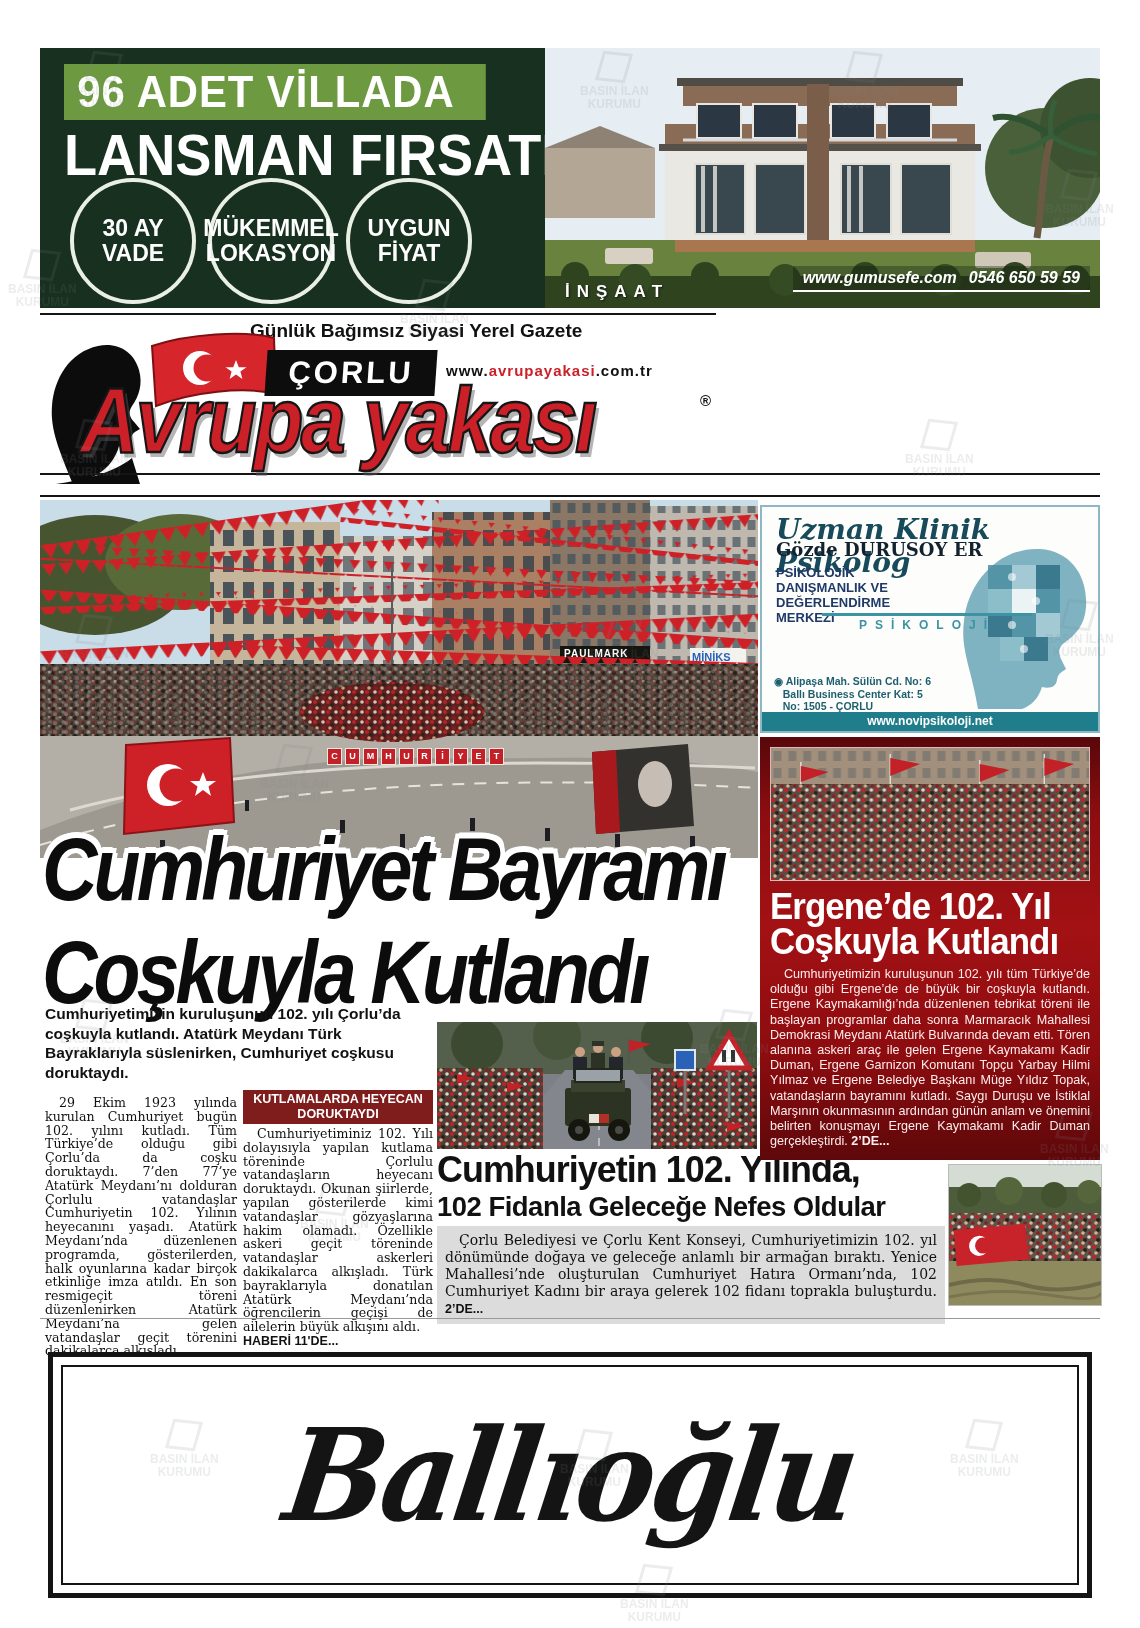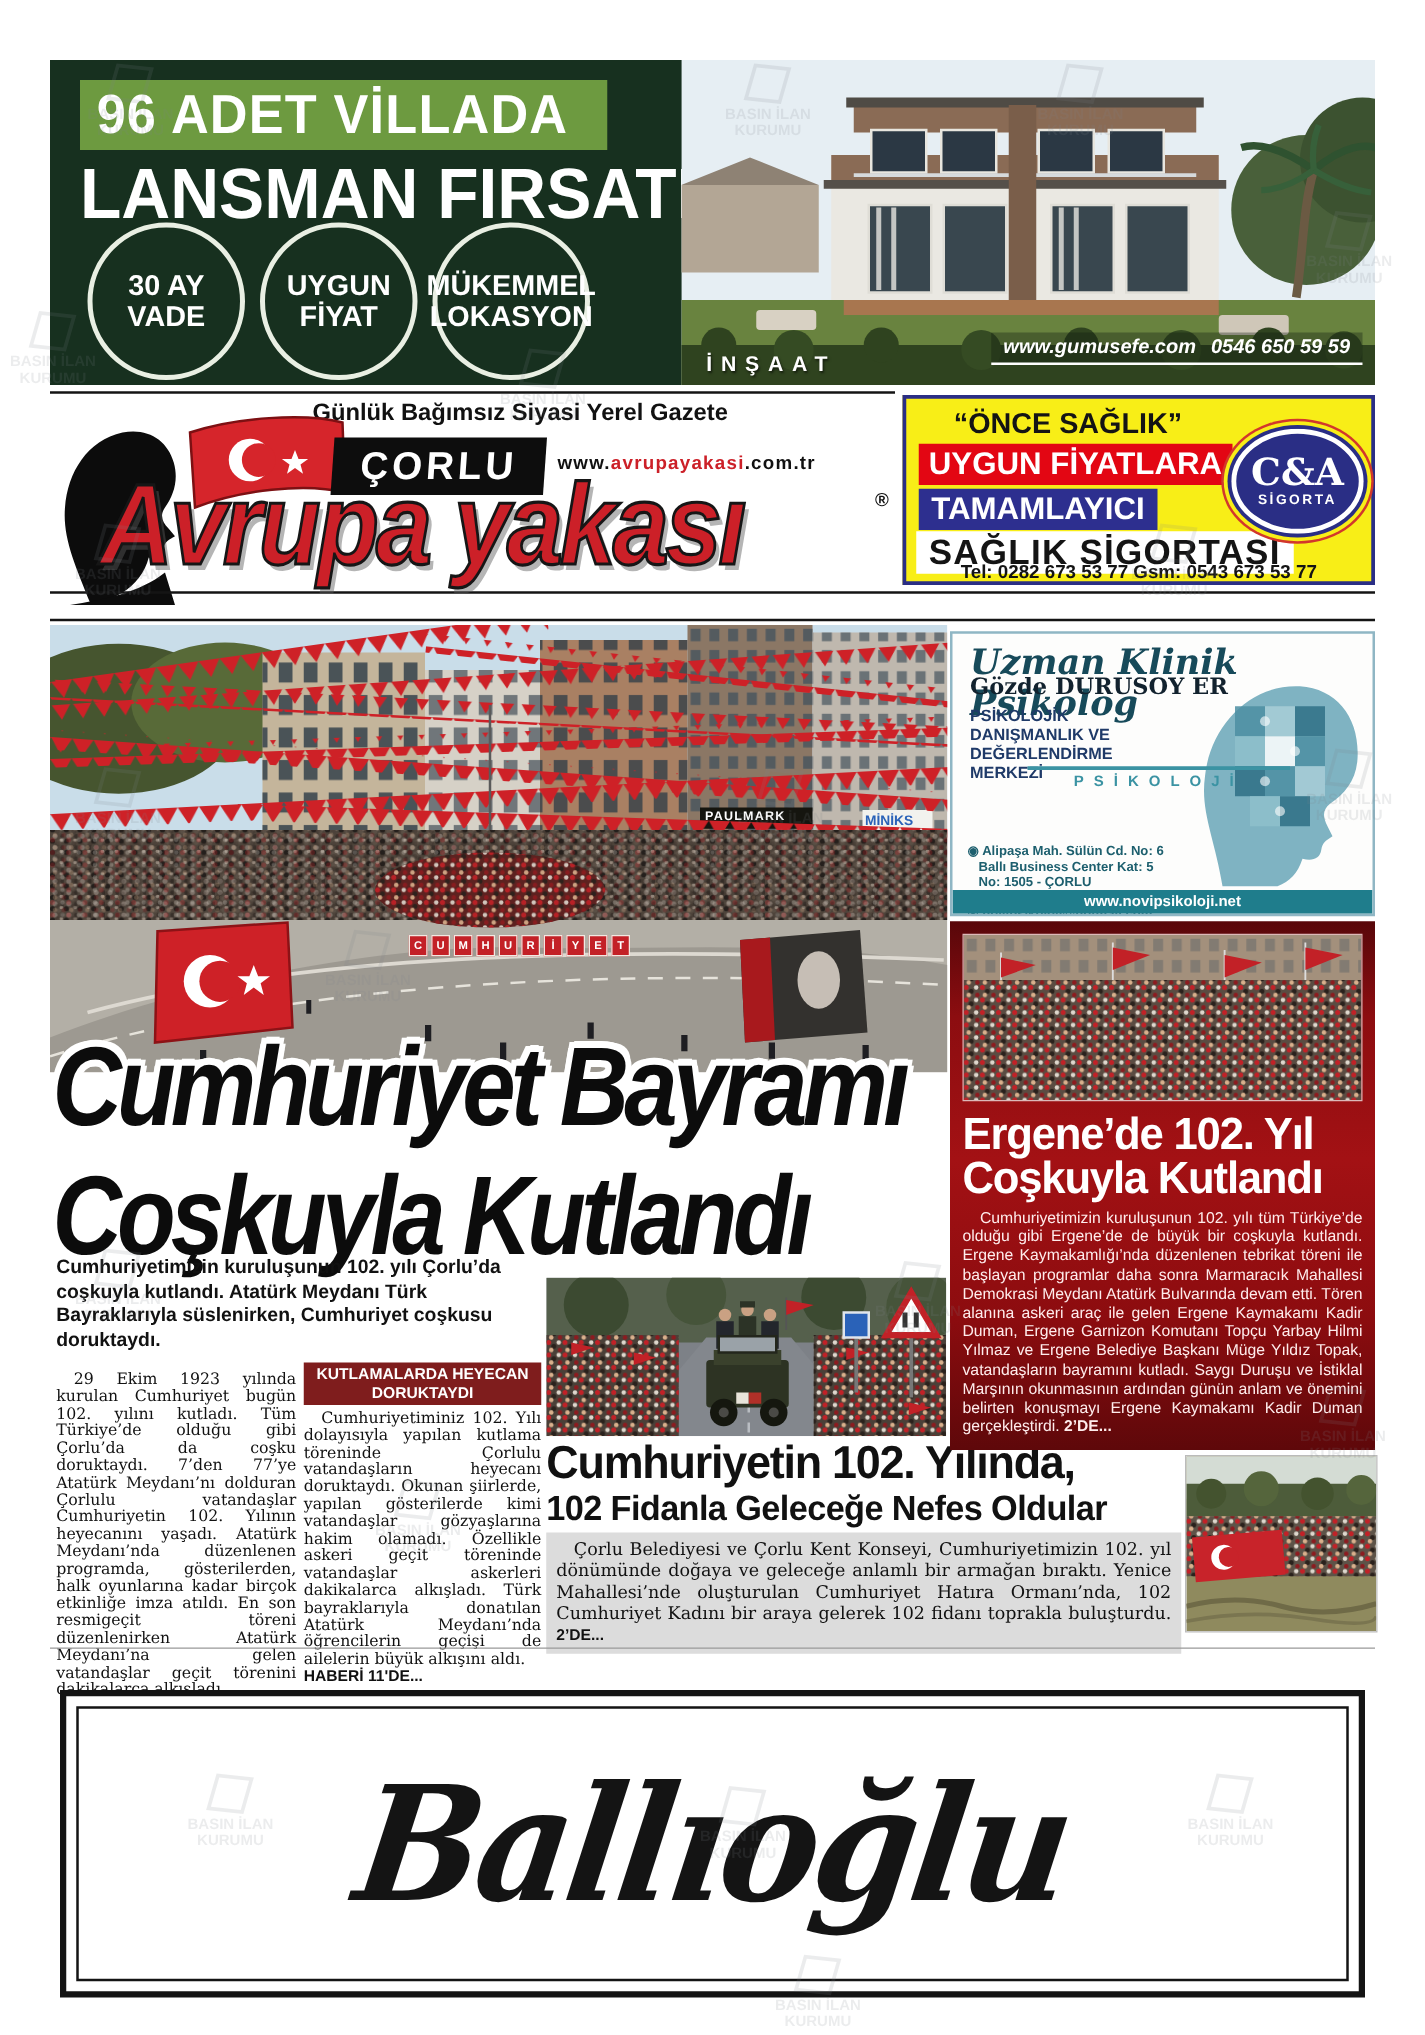--- a/index.html
+++ b/index.html
@@ -184,26 +184,26 @@
   <div class="abs top-ad">
     <div class="top-ad-left">
       <div class="ta-band1">96 ADET VİLLADA</div>
       <div class="ta-band2">LANSMAN FIRSATI</div>
       <div class="ta-badges">
         <div class="ta-circle">
           <span class="t1">30 AY</span>
           <span class="t2">VADE</span>
         </div>
         <div class="ta-circle">
+          <span class="t1">MÜKEMMEL</span>
+          <span class="t2">LOKASYON</span>
+        </div>
+        <div class="ta-circle">
           <span class="t1">UYGUN</span>
           <span class="t2">FİYAT</span>
-        </div>
-        <div class="ta-circle">
-          <span class="t1">MÜKEMMEL</span>
-          <span class="t2">LOKASYON</span>
         </div>
       </div>
     </div>
     <div class="top-ad-right">
       <svg class="fill" viewBox="0 0 555 260" preserveAspectRatio="none">
         <rect width="555" height="260" fill="#e6eef3"></rect>
         <rect x="0" y="100" width="110" height="70" fill="#b3a695"></rect>
           <polygon points="0,100 55,78 110,100" fill="#8e8274"></polygon>
         <circle cx="500" cy="120" r="60" fill="#49603a"></circle>
           <circle cx="545" cy="80" r="50" fill="#3c5230"></circle>
@@ -275,33 +275,20 @@
   </svg>
 
   <div class="abs corlu">ÇORLU</div>
   <div class="abs urlline"><span>www.</span><span class="red">avrupayakasi</span><span>.com.tr</span></div>
   <div class="abs mast-logo">Avrupa yakası</div>
   <div class="abs reg">®</div>
 
   <div class="rule" style="left:40px;top:473px;width:1060px;height:2px;"></div>
   <div class="rule" style="left:40px;top:495px;width:1060px;height:2px;"></div>
 
-  <div class="abs ca-ad">
-    <div class="ca-q">“ÖNCE SAĞLIK”</div>
-    <div class="ca-r2">UYGUN FİYATLARA</div>
-    <div class="ca-r3">TAMAMLAYICI</div>
-    <div class="ca-r4">SAĞLIK SİGORTASI</div>
-    <div class="ca-tel">Tel: 0282 673 53 77 Gsm: 0543 673 53 77</div>
-    <div class="ca-logo">
-      <div class="ca-oval">
-        <div class="ca-txt">C&amp;A</div>
-        <div class="ca-sub">SİGORTA</div>
-      </div>
-    </div>
-  </div>
 
   <div class="abs main-photo">
     <svg class="fill" viewBox="0 0 718 358" preserveAspectRatio="none">
       <rect width="718" height="170" fill="#c9dde9"></rect>
       <ellipse cx="55" cy="75" rx="95" ry="60" fill="#46552f"></ellipse>
       <ellipse cx="140" cy="62" rx="75" ry="48" fill="#586a38"></ellipse>
       <rect x="170" y="22" width="130" height="142" fill="#c4b59b"></rect>
         <rect x="170" y="22" width="130" height="142" fill="url(#win)" opacity=".8"></rect>
       <rect x="300" y="36" width="92" height="128" fill="#d6d1c7"></rect>
         <rect x="300" y="36" width="92" height="128" fill="url(#win)" opacity=".6"></rect>

